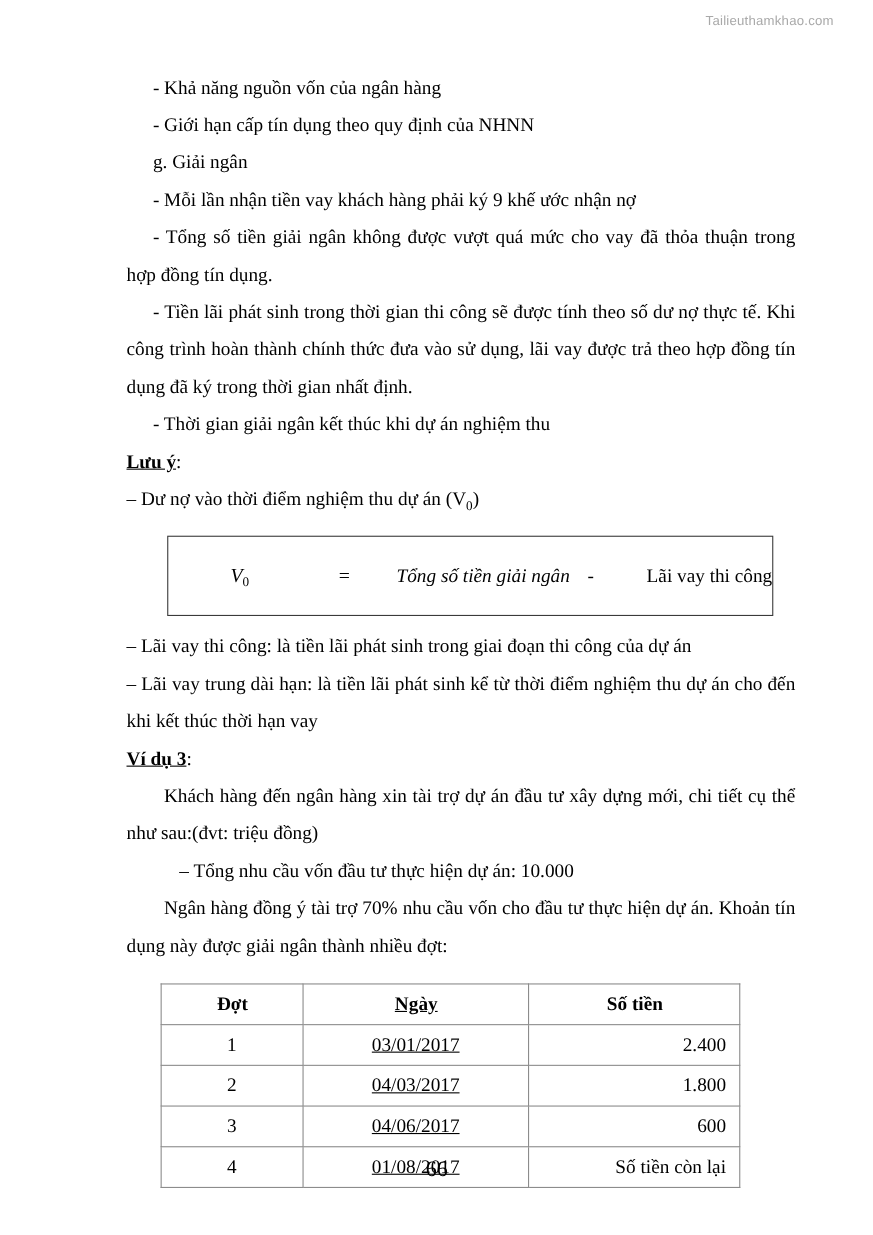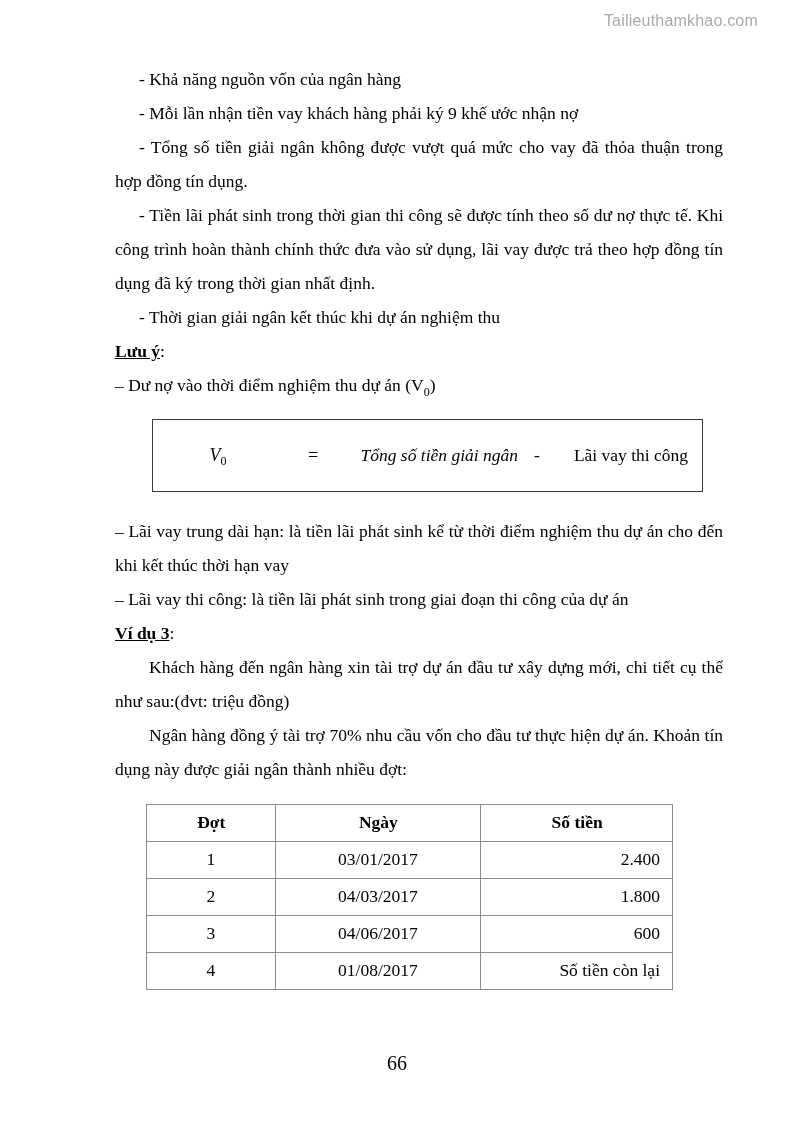--- a/index.html
+++ b/index.html
@@ -17,21 +17,21 @@
     height: 1123px;
     background: #ffffff;
     overflow: hidden;
     box-sizing: border-box;
   }
   .watermark {
     position: absolute;
     top: 12px;
     right: 36px;
     font-family: "Liberation Sans", "DejaVu Sans", sans-serif;
-    font-size: 16px;
+    font-size: 12px;
     color: #a9a9a9;
     letter-spacing: 0.2px;
     white-space: nowrap;
   }
   .content {
     position: absolute;
     left: 115px;
     top: 62px;
     width: 608px;
   }
@@ -57,21 +57,21 @@
   }
   .u {
     text-decoration: underline;
     font-weight: bold;
   }
 
   
   .formula-box {
     margin-left: 37px;
     margin-top: 10px;
-    margin-bottom: 22px;
+    margin-bottom: 10px;
     width: 551px;
     height: 73px;
     border: 1px solid #3a3a3a;
     box-sizing: border-box;
     display: flex;
     align-items: center;
     font-size: 17.5px;
   }
   .f-v0 {
     width: 130px;
@@ -96,21 +96,21 @@
     text-align: right;
     line-height: 23px;
     font-style: italic;
   }
   .f-minus {
     width: 38px;
     text-align: center;
   }
   .f-term2 {
     flex: 1;
-    text-align: center;
+    text-align: right;
     padding-left: 4px;
   }
 
   
   .data-table {
     margin-left: 31px;
     margin-top: 18px;
     border-collapse: collapse;
     width: 527px;
     font-size: 17.5px;
@@ -121,21 +121,21 @@
     height: 36px;
     padding: 0 12px;
     font-weight: normal;
   }
   .data-table th {
     font-weight: bold;
     text-align: center;
     padding-left: 13px;
   }
   .col-dot { width: 122px; text-align: center; }
-  .col-date { width: 206px; text-align: center; }
+  .col-date { width: 206px; text-align: center; text-decoration: underline; }
   .col-amt { width: 199px; text-align: right; }
 
   .page-number {
     position: absolute;
     left: 0;
     right: 0;
     top: 1052px;
     text-align: center;
     font-size: 20px;
   }
@@ -143,21 +143,23 @@
 </head>
 <body>
 
 <div class="page">
 
   <div class="watermark">Tailieuthamkhao.com</div>
 
   <div class="content">
 
     <p class="para nojust indent-sm">- Khả năng nguồn vốn của ngân hàng</p>
-
+    <p class="para nojust indent-sm">- Giới hạn cấp tín dụng theo quy định của NHNN</p>
+
+    <p class="para nojust indent-sm">g.  Giải ngân</p>
 
     <p class="para nojust indent-sm">- Mỗi lần nhận tiền vay khách hàng phải ký 9 khế ước nhận nợ</p>
 
     <p class="para indent-sm">- Tổng số tiền giải ngân không được vượt quá mức cho vay đã thỏa thuận trong hợp đồng tín dụng.</p>
 
     <p class="para indent-sm">- Tiền lãi phát sinh trong thời gian thi công sẽ được tính theo số dư nợ thực tế. Khi công trình hoàn thành chính thức đưa vào sử dụng, lãi vay được trả theo hợp đồng tín dụng đã ký trong thời gian nhất định.</p>
 
     <p class="para nojust indent-sm">- Thời gian giải ngân kết thúc khi dự án nghiệm thu</p>
 
     <p class="para nojust"><span class="u">Lưu ý</span><span>:</span></p>
@@ -165,27 +167,28 @@
     <p class="para nojust"><span>–  Dư nợ vào thời điểm nghiệm thu dự án  (V</span><sub style="font-style:normal;font-size:12px;">0</sub><span>)</span></p>
 
     <div class="formula-box">
       <div class="f-v0"><span>V</span><sub>0</sub></div>
       <div class="f-eq">=</div>
       <div class="f-term">Tổng số tiền giải ngân</div>
       <div class="f-minus">-</div>
       <div class="f-term2">Lãi vay thi công</div>
     </div>
 
+    <p class="para nojust">– Lãi vay thi công: là tiền lãi phát sinh trong giai đoạn thi công của dự án</p>
     <p class="para">– Lãi vay trung dài hạn: là tiền lãi phát sinh kể từ thời điểm nghiệm thu dự án cho đến khi kết thúc thời hạn vay</p>
-    <p class="para nojust">– Lãi vay thi công: là tiền lãi phát sinh trong giai đoạn thi công của dự án</p>
 
     <p class="para nojust"><span class="u">Ví dụ 3</span><span>:</span></p>
 
     <p class="para indent">Khách hàng đến ngân hàng xin tài trợ dự án đầu tư xây dựng mới, chi tiết cụ thể như sau:(đvt: triệu đồng)</p>
 
+    <p class="para nojust indent-lg">– Tổng nhu cầu vốn đầu tư thực hiện dự án: 10.000</p>
 
     <p class="para indent">Ngân hàng đồng ý tài trợ 70% nhu cầu vốn cho đầu tư thực hiện dự án. Khoản tín dụng này được giải ngân thành nhiều đợt:</p>
 
     <table class="data-table">
       <thead>
         <tr>
           <th class="col-dot">Đợt</th>
           <th class="col-date">Ngày</th>
           <th class="col-amt" style="text-align:center;">Số tiền</th>
         </tr>

